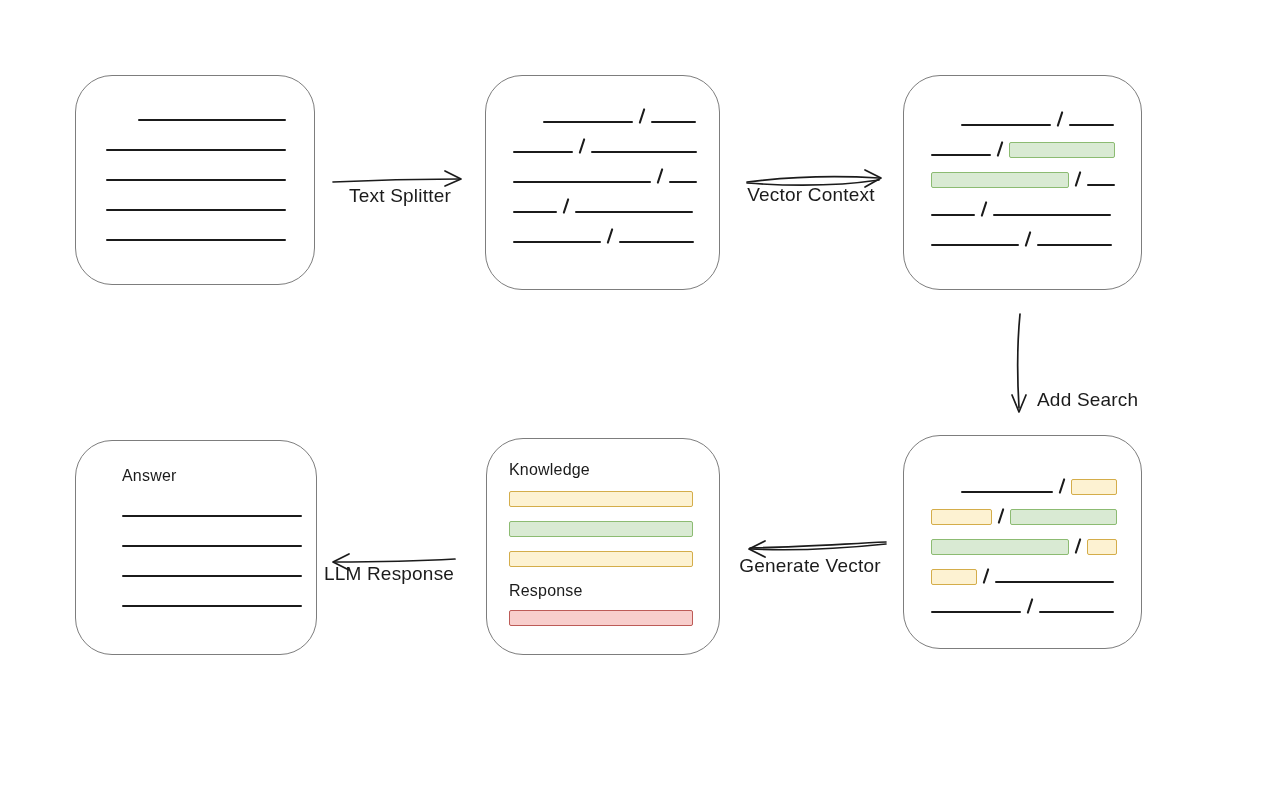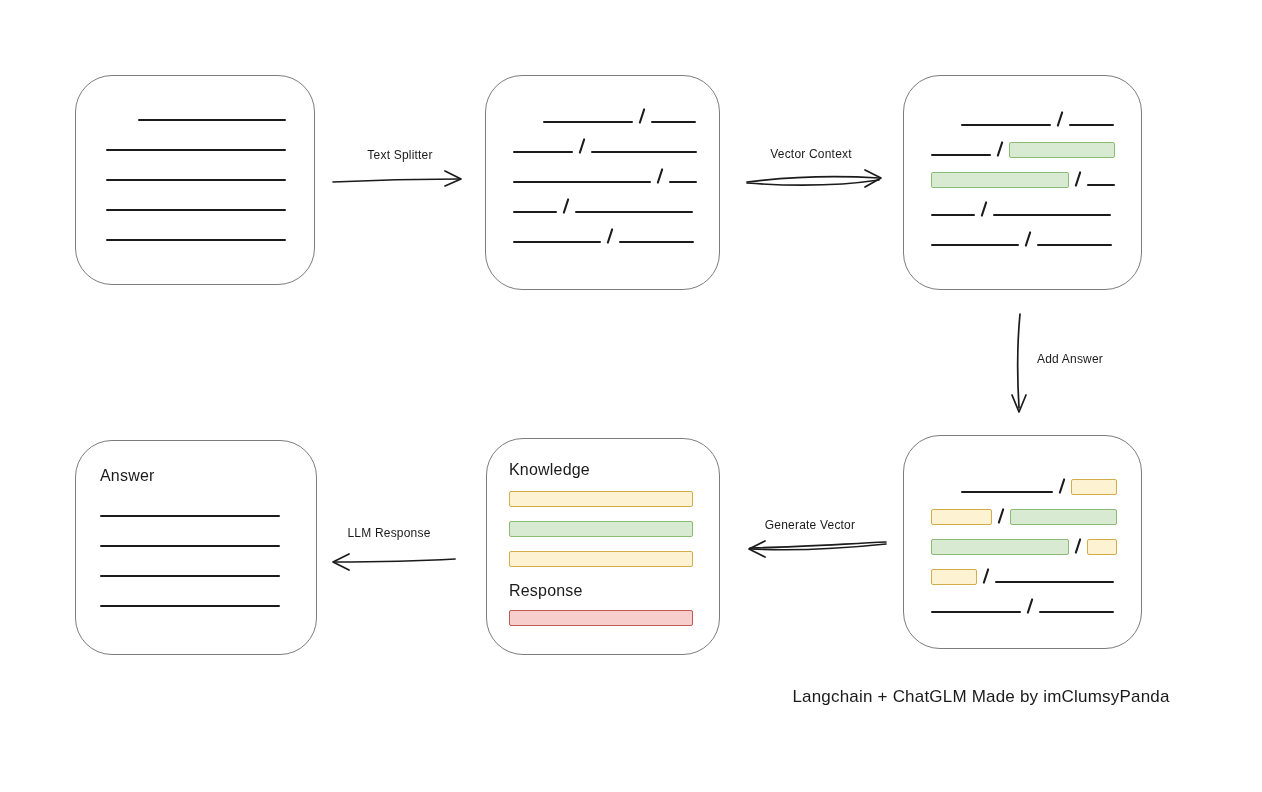--- a/index.html
+++ b/index.html
@@ -18,21 +18,21 @@
   .seg-slash {
     width:2px; height:16px; background:var(--ink); border-radius:2px;
     transform:rotate(18deg); margin:0 8px -1px 8px; flex:none;
   }
   .seg-rect { height:16px; border:1.4px solid; border-radius:2px; margin-bottom:-2px; box-sizing:border-box; }
   .seg-rect.green, .bar.green { background:var(--green-fill); border-color:var(--green-stroke); }
   .seg-rect.yellow, .bar.yellow { background:var(--yellow-fill); border-color:var(--yellow-stroke); }
   .seg-rect.red, .bar.red { background:var(--red-fill); border-color:var(--red-stroke); }
   .bar { height:16px; border:1.4px solid; border-radius:2px; width:184px; box-sizing:border-box; }
   .bar + .bar { margin-top:14px; }
-  .flow-label { position:absolute; font-size:12px; white-space:nowrap; letter-spacing:.2px; }
+  .flow-label { position:absolute; font-size:19px; white-space:nowrap; letter-spacing:.2px;margin-top:37px; }
   .flow-label.centered { transform:translateX(-50%); }
   .inbox-label { font-size:16px; letter-spacing:.2px; }
   .caption { position:absolute; font-size:17px; letter-spacing:.2px; transform:translateX(-50%); white-space:nowrap; }
   .answer-lines .seg-row { height:30px; }
   svg.arrows { position:absolute; left:0; top:0; pointer-events:none; }
   svg.arrows path { fill:none; stroke:var(--ink); stroke-width:1.7; stroke-linecap:round; stroke-linejoin:round; }
 </style>
 </head>
 <body>
 
@@ -183,39 +183,38 @@
         <div class="bar yellow"></div>
         <div class="bar green"></div>
         <div class="bar yellow"></div>
       </div>
     <div class="inbox-label" style="margin-top:15px;">Response</div>
     <div style="margin-top:10px;">
         <div class="bar red"></div>
       </div>
   </div>
 
-  <div class="node" style="left:75px; top:440px; width:242px; height:215px; padding:26px 0 0 24px;">
+  <div class="node" style="left:75px; top:440px; width:242px; height:215px; padding:26px 0 0 46px;">
     <div class="inbox-label">Answer</div>
     <div class="rows answer-lines" style="margin-top:2px;">
         <div class="seg-row">
           <div class="seg-line" style="width: 180px;"></div>
         </div>
         <div class="seg-row">
           <div class="seg-line" style="width: 180px;"></div>
         </div>
         <div class="seg-row">
           <div class="seg-line" style="width: 180px;"></div>
         </div>
         <div class="seg-row">
           <div class="seg-line" style="width: 180px;"></div>
         </div>
       </div>
   </div>
 
   <div class="flow-label centered" style="left:400px; top:148px;">Text Splitter</div>
   <div class="flow-label centered" style="left:811px; top:147px;">Vector Context</div>
-  <div class="flow-label" style="left:1037px; top:352px;">Add Answer</div>
+  <div class="flow-label" style="left:1037px; top:352px;">Add Search</div>
   <div class="flow-label centered" style="left:810px; top:518px;">Generate Vector</div>
   <div class="flow-label centered" style="left:389px; top:526px;">LLM Response</div>
 
-  <div class="caption" style="left:981px; top:687px;">Langchain + ChatGLM Made by imClumsyPanda</div>
 
 </div>
 
 </body></html>

